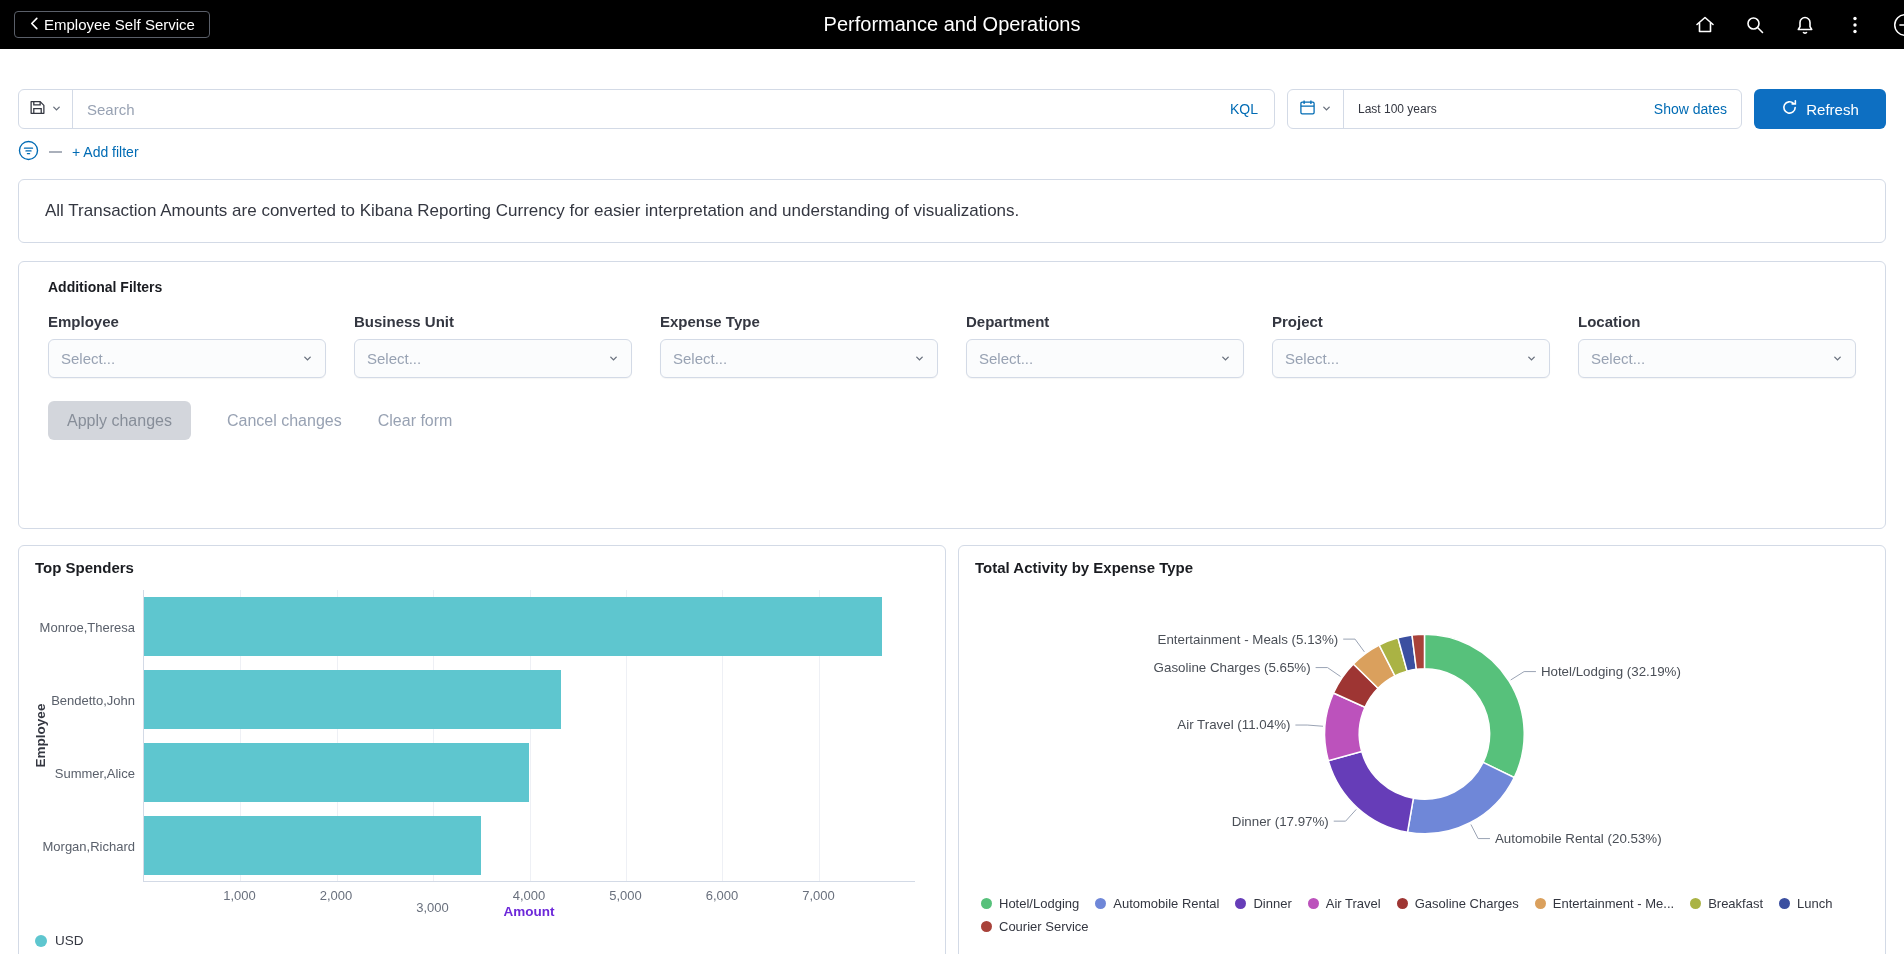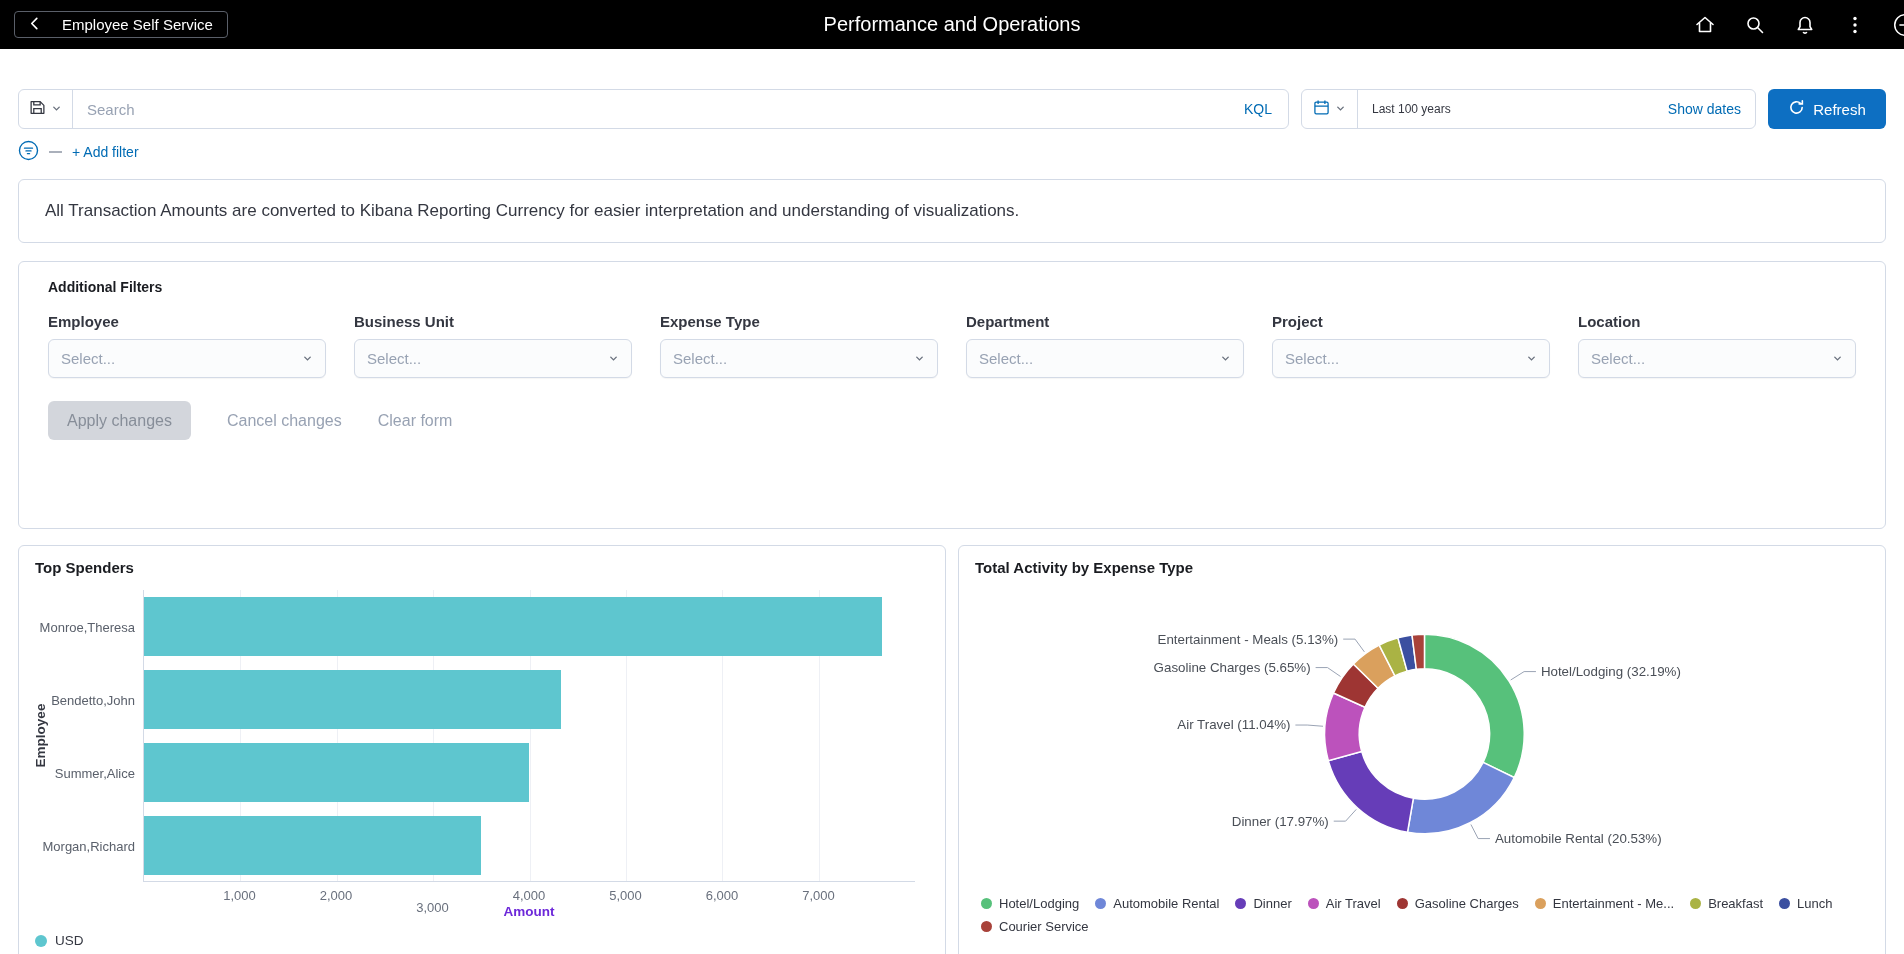--- a/index.html
+++ b/index.html
@@ -3,21 +3,21 @@
 <meta charset="utf-8">
 <style>
   *{box-sizing:border-box}
   html,body{margin:0;padding:0}
   body{width:1904px;height:954px;overflow:hidden;background:#fff;
        font-family:"Liberation Sans",sans-serif;color:#343741;font-size:14px}
 
   
   .app-header{height:49px;background:var(--header-bg,#000);display:flex;align-items:center;
               position:relative;padding-left:14px;overflow:hidden}
-  .back-btn{display:inline-flex;align-items:center;gap:22px;background:transparent;
+  .back-btn{display:inline-flex;align-items:center;gap:4px;background:transparent;
             border:1px solid #5a5f69;border-radius:4px;color:#fff;font-size:15px;
             padding:4px 14px;cursor:pointer;font-family:inherit;white-space:nowrap}
   .app-title{position:absolute;left:50%;transform:translateX(-50%);color:#fff;
              font-size:20px;font-weight:400;white-space:nowrap}
   .header-icons{margin-left:auto;display:flex;align-items:center;gap:22px;margin-right:-15px}
   .hicon{width:28px;height:28px;display:flex;align-items:center;justify-content:center;cursor:pointer}
 
   
   .query-row{margin:40px 18px 0;display:flex;align-items:stretch;gap:12px;height:40px}
   .search-group{flex:1;display:flex;align-items:center;border:1px solid var(--panel-border,#d3dae6);
@@ -30,21 +30,21 @@
   .search-input::placeholder{color:#98a2b3}
   .kql{padding-right:16px;color:var(--accent-blue,#006BB4);font-size:14px;cursor:pointer}
   .date-group{width:455px;display:flex;align-items:center;
               border:1px solid var(--panel-border,#d3dae6);border-radius:6px;background:#fff}
   .calendar-btn{width:56px;height:100%;display:flex;align-items:center;justify-content:center;
                 gap:5px;border:none;border-right:1px solid var(--panel-border,#d3dae6);
                 background:transparent;cursor:pointer}
   .date-text{padding-left:14px;font-size:12px;color:#343741}
   .show-dates{margin-left:auto;padding-right:14px;color:var(--accent-blue,#006BB4);
               font-size:14px;cursor:pointer;white-space:nowrap}
-  .refresh-btn{width:118px;display:flex;align-items:center;justify-content:center;gap:8px;
+  .refresh-btn{width:132px;display:flex;align-items:center;justify-content:center;gap:8px;
                background:var(--primary-button-bg,#0d6fc2);color:#fff;border:none;border-radius:6px;
                font-size:15px;cursor:pointer;font-family:inherit}
 
   
   .filter-row{margin:10px 18px 0;display:flex;align-items:center;gap:10px;height:26px}
   .filter-divider{width:13px;height:2px;background:#aab0bb}
   .add-filter{color:var(--accent-blue,#006BB4);font-size:14px;cursor:pointer;background:none;
               border:none;font-family:inherit;padding:0}
 
   

